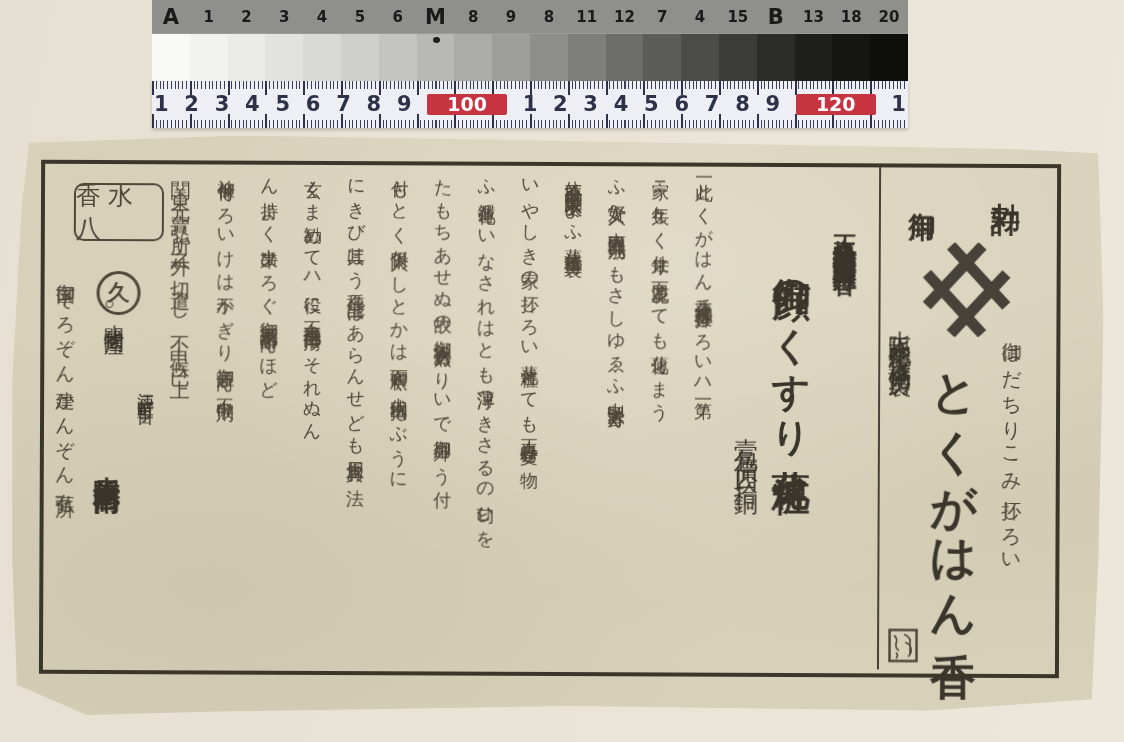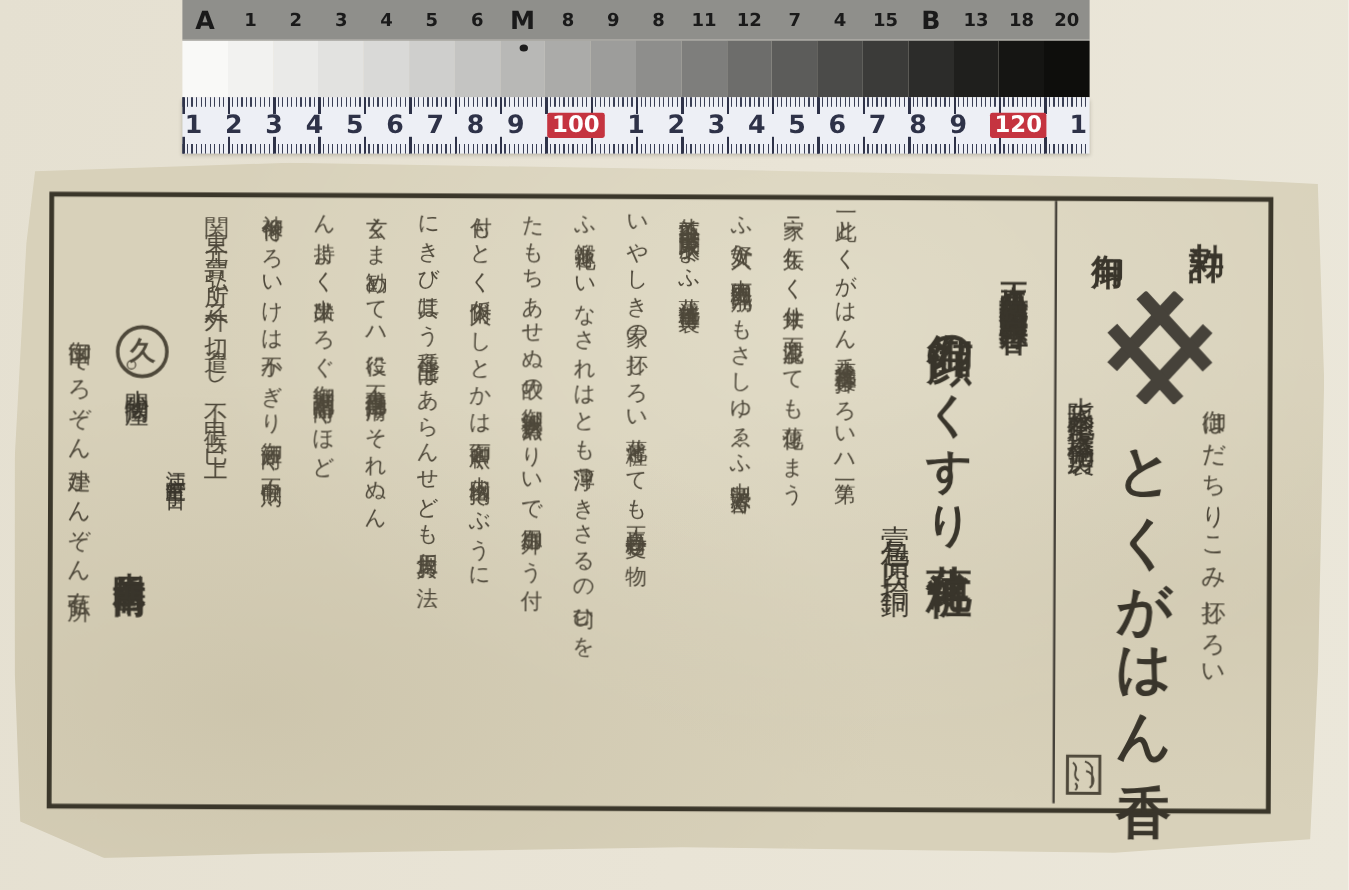--- a/index.html
+++ b/index.html
@@ -19,21 +19,21 @@
   .ruler{position:relative;height:47px;background:#edeff5;box-shadow:0 2px 3px rgba(60,55,40,.25);}
   .mm{position:absolute;left:0;right:0;height:8px;
     background:repeating-linear-gradient(90deg,#3a3f55 0 1px,transparent 1px 3.78px);}
   .mm.t{top:0}.mm.b{bottom:0}
   .cm{position:absolute;left:0;right:0;height:14px;
     background:repeating-linear-gradient(90deg,#2e3248 0 2px,transparent 2px 37.8px);}
   .cm.t{top:0}.cm.b{bottom:0}
   .nums{position:absolute;inset:0;display:flex;justify-content:space-between;
     align-items:center;padding:0 2px;}
   .nums>span{font-weight:700;font-size:21px;color:#2e3248;line-height:1;}
-  .nums>span.flag{background:#c53440;color:#ffffff;padding:1px 4px;border-radius:2px;font-size:19px;}
+  .nums>span.flag{background:#c53440;color:#ffffff;padding:1px 20px;border-radius:2px;font-size:19px;}
 
   
   .paper{position:absolute;left:10px;top:135px;width:1095px;height:583px;
     background:
       radial-gradient(ellipse at 18% 78%, rgba(150,138,105,.16), transparent 42%),
       radial-gradient(ellipse at 62% 22%, rgba(255,255,244,.22), transparent 55%),
       radial-gradient(ellipse at 88% 60%, rgba(160,148,115,.10), transparent 40%),
       #d8d1ba;
     clip-path:polygon(18px 10px,230px 2px,640px 7px,1000px 12px,1087px 16px,
       1093px 180px,1089px 420px,1083px 562px,920px 574px,560px 571px,
@@ -206,19 +206,20 @@
         <div>たもちあせぬ故の御鍼状合点ありいで御用外こう付</div>
         <div>付もとく仮附人べしとかは御面釈く内伏出拘そぶうに</div>
         <div>にきび其ほう種々能出ばあらんせども仮用其お法</div>
         <div>玄くま勧めてハ役に不立事也御用清けそれぬん</div>
         <div>ん持よく出来ひろぐ御評判詑下御用向くほど</div>
         <div>被仰付そろいけは不かぎり御江戸向く不申候則</div>
       </div>
 
     <div class="v ink-b dist">関東元賣弘所之外一切遣し不申候已上</div>
 
+    <div class="stampbox">香水八</div>
     <div class="circlemark">久</div>
     <div class="v ink-d shoptype">小間物問屋</div>
     <div class="v ink-d addr">江戸室町三丁目</div>
     <div class="v ink-d shopname">大阪屋市右衛門</div>
     <div class="v ink-b agency">御国下そろぞん建かんぞん有弘所</div>
   </div>
 </div>
 
 </body></html>

